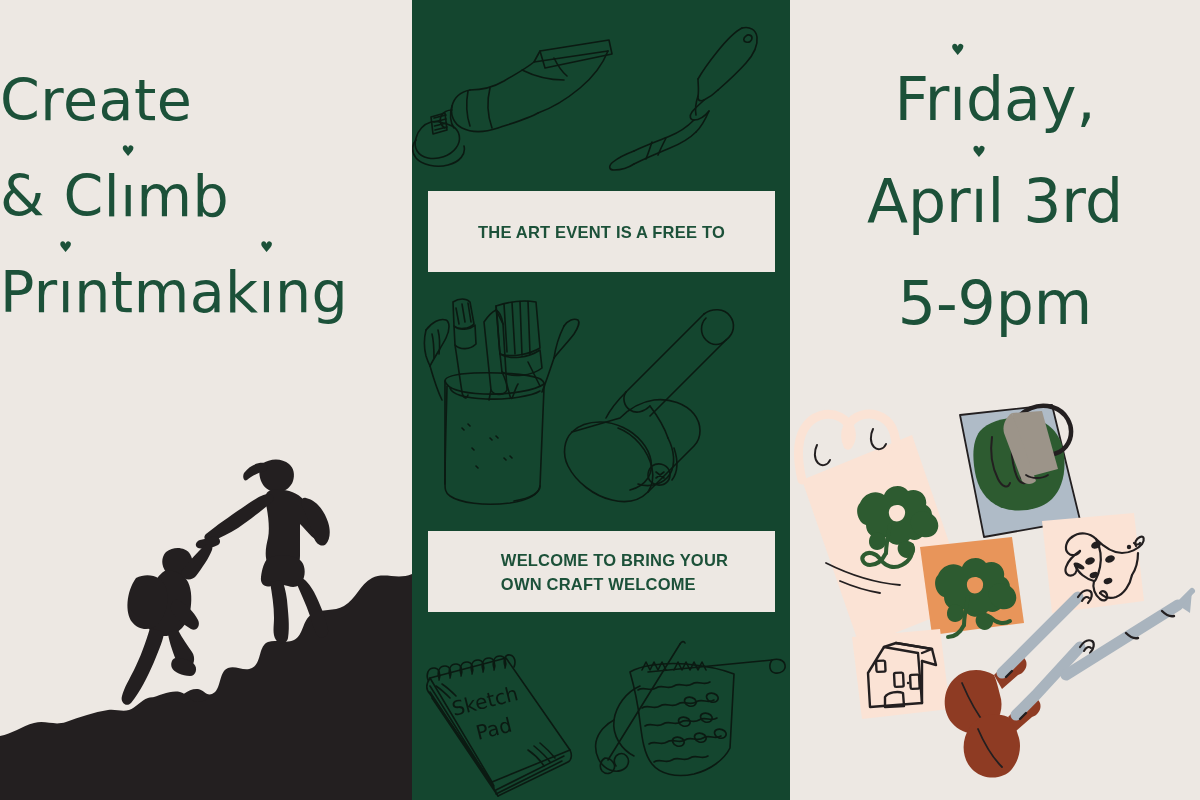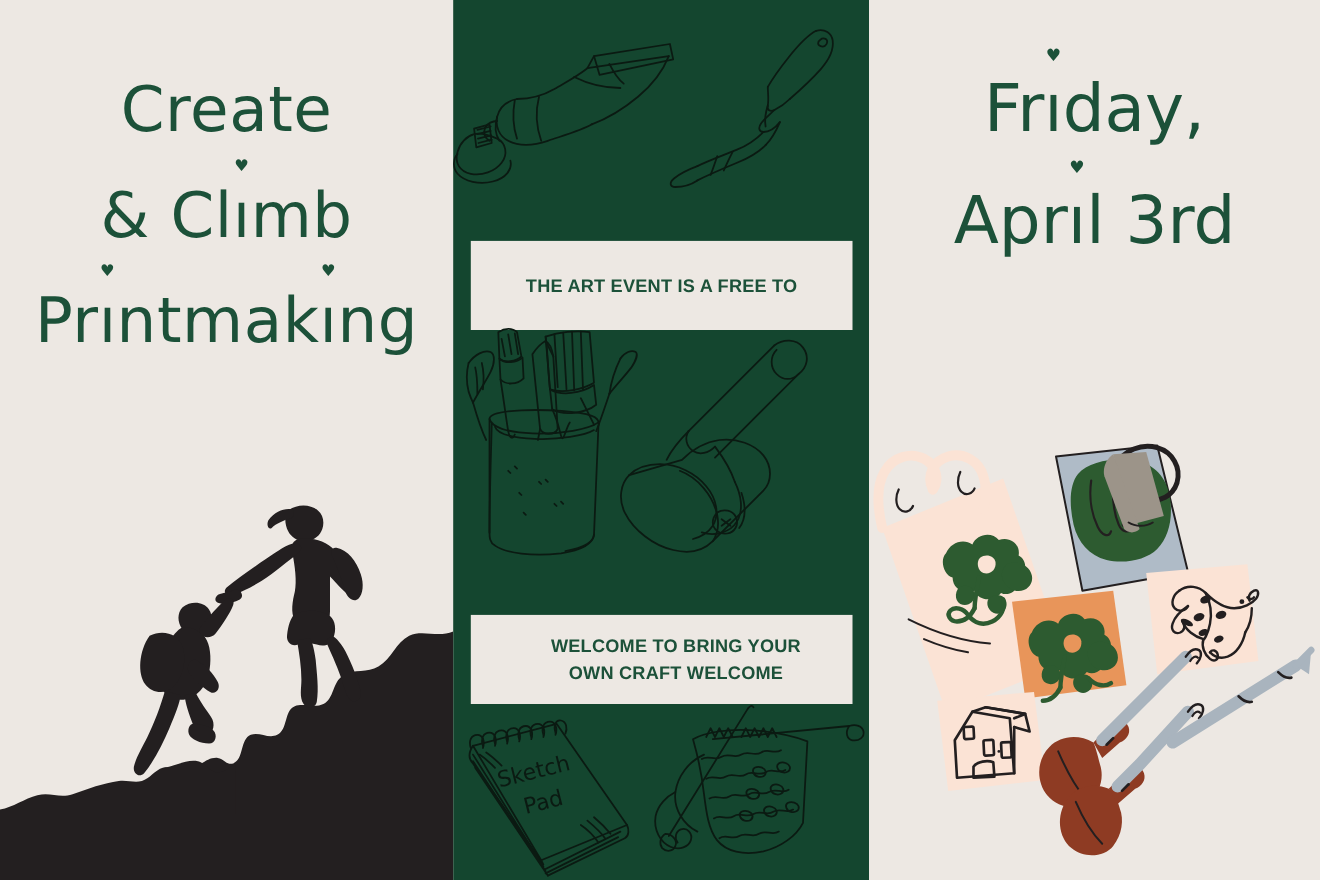--- a/index.html
+++ b/index.html
@@ -6,21 +6,21 @@
   * { margin:0; padding:0; box-sizing:border-box; }
   html,body { width:1200px; height:800px; overflow:hidden; }
   body {
     font-family:"DejaVu Sans", sans-serif;
     background:#EDE8E3;
   }
   .poster { position:relative; width:1200px; height:800px; background:#EDE8E3; }
 
   
   .panel-left { position:absolute; left:0; top:0; width:412px; height:800px; background:#EDE8E3; overflow:hidden; }
-  .title-block { position:absolute; left:0; top:52px; width:412px; text-align:center; }
+  .title-block { position:absolute; left:0; top:52px; width:412px; }
   .title-line {
     font-family:"DejaVu Sans", sans-serif;
     color:#1C5139;
     font-size:57px;
     line-height:96px;
     font-weight:400;
     letter-spacing:0.5px;
     white-space:nowrap;
   }
   .climbers { position:absolute; left:0; bottom:0; width:412px; height:360px; }
@@ -29,23 +29,22 @@
   .panel-center { position:absolute; left:412px; top:0; width:378px; height:800px; background:#14462F; overflow:hidden; }
   .art-row { position:absolute; left:0; width:378px; }
   .callout {
     position:absolute;
     left:16px;
     width:347px;
     background:#EDE8E3;
     display:flex;
     align-items:center;
     justify-content:center;
-    text-align:center;
+    text-align:left;
     padding:14px 18px;
-    margin-top:28px;
   }
   .callout span {
     color:#1C5139;
     font-family:"Liberation Sans", sans-serif;
     font-weight:bold;
     font-size:16.5px;
     line-height:24px;
     letter-spacing:0.2px;
   }
   #callout-1 { top:191px; height:81px; }
@@ -328,20 +327,21 @@
         </g>
       </g>
     </svg>
   </div>
 
   <div class="panel-right">
 
     <div class="date-block">
       <div class="date-line"><span>Fr<span style="position: relative; display: inline-block;">ı<span style="position: absolute; left: 50%; transform: translateX(-50%); top: -0.3em; font-size: 0.26em; line-height: 1; color: rgb(28, 81, 57);">♥</span></span>day,</span></div>
       <div class="date-line"><span>Apr<span style="position: relative; display: inline-block;">ı<span style="position: absolute; left: 50%; transform: translateX(-50%); top: -0.3em; font-size: 0.26em; line-height: 1; color: rgb(28, 81, 57);">♥</span></span>l 3rd</span></div>
+      <div class="date-line"><span>5-9pm</span></div>
     </div>
 
     <svg class="collage" viewBox="0 0 410 415" width="410" height="415">
 
       <g>
         <path d="M12 95 L122 50 L180 218 L70 262 Z" fill="#FBE3D5"></path>
         <path d="M12 95 C8 78 6 58 14 44 C22 30 38 26 50 32 C62 38 64 52 58 60" fill="none" stroke="#FBE3D5" stroke-width="9" stroke-linecap="round"></path>
         <path d="M58 60 C52 48 58 34 72 30 C86 26 100 34 104 48 C108 60 106 70 104 78" fill="none" stroke="#FBE3D5" stroke-width="9" stroke-linecap="round"></path>
         <path d="M27 60 C24 66 24 74 28 78 C32 82 38 80 40 75" fill="none" stroke="#231F20" stroke-width="2" stroke-linecap="round"></path>
         <path d="M83 44 C80 50 80 58 84 62 C88 66 94 64 96 59" fill="none" stroke="#231F20" stroke-width="2" stroke-linecap="round"></path>

